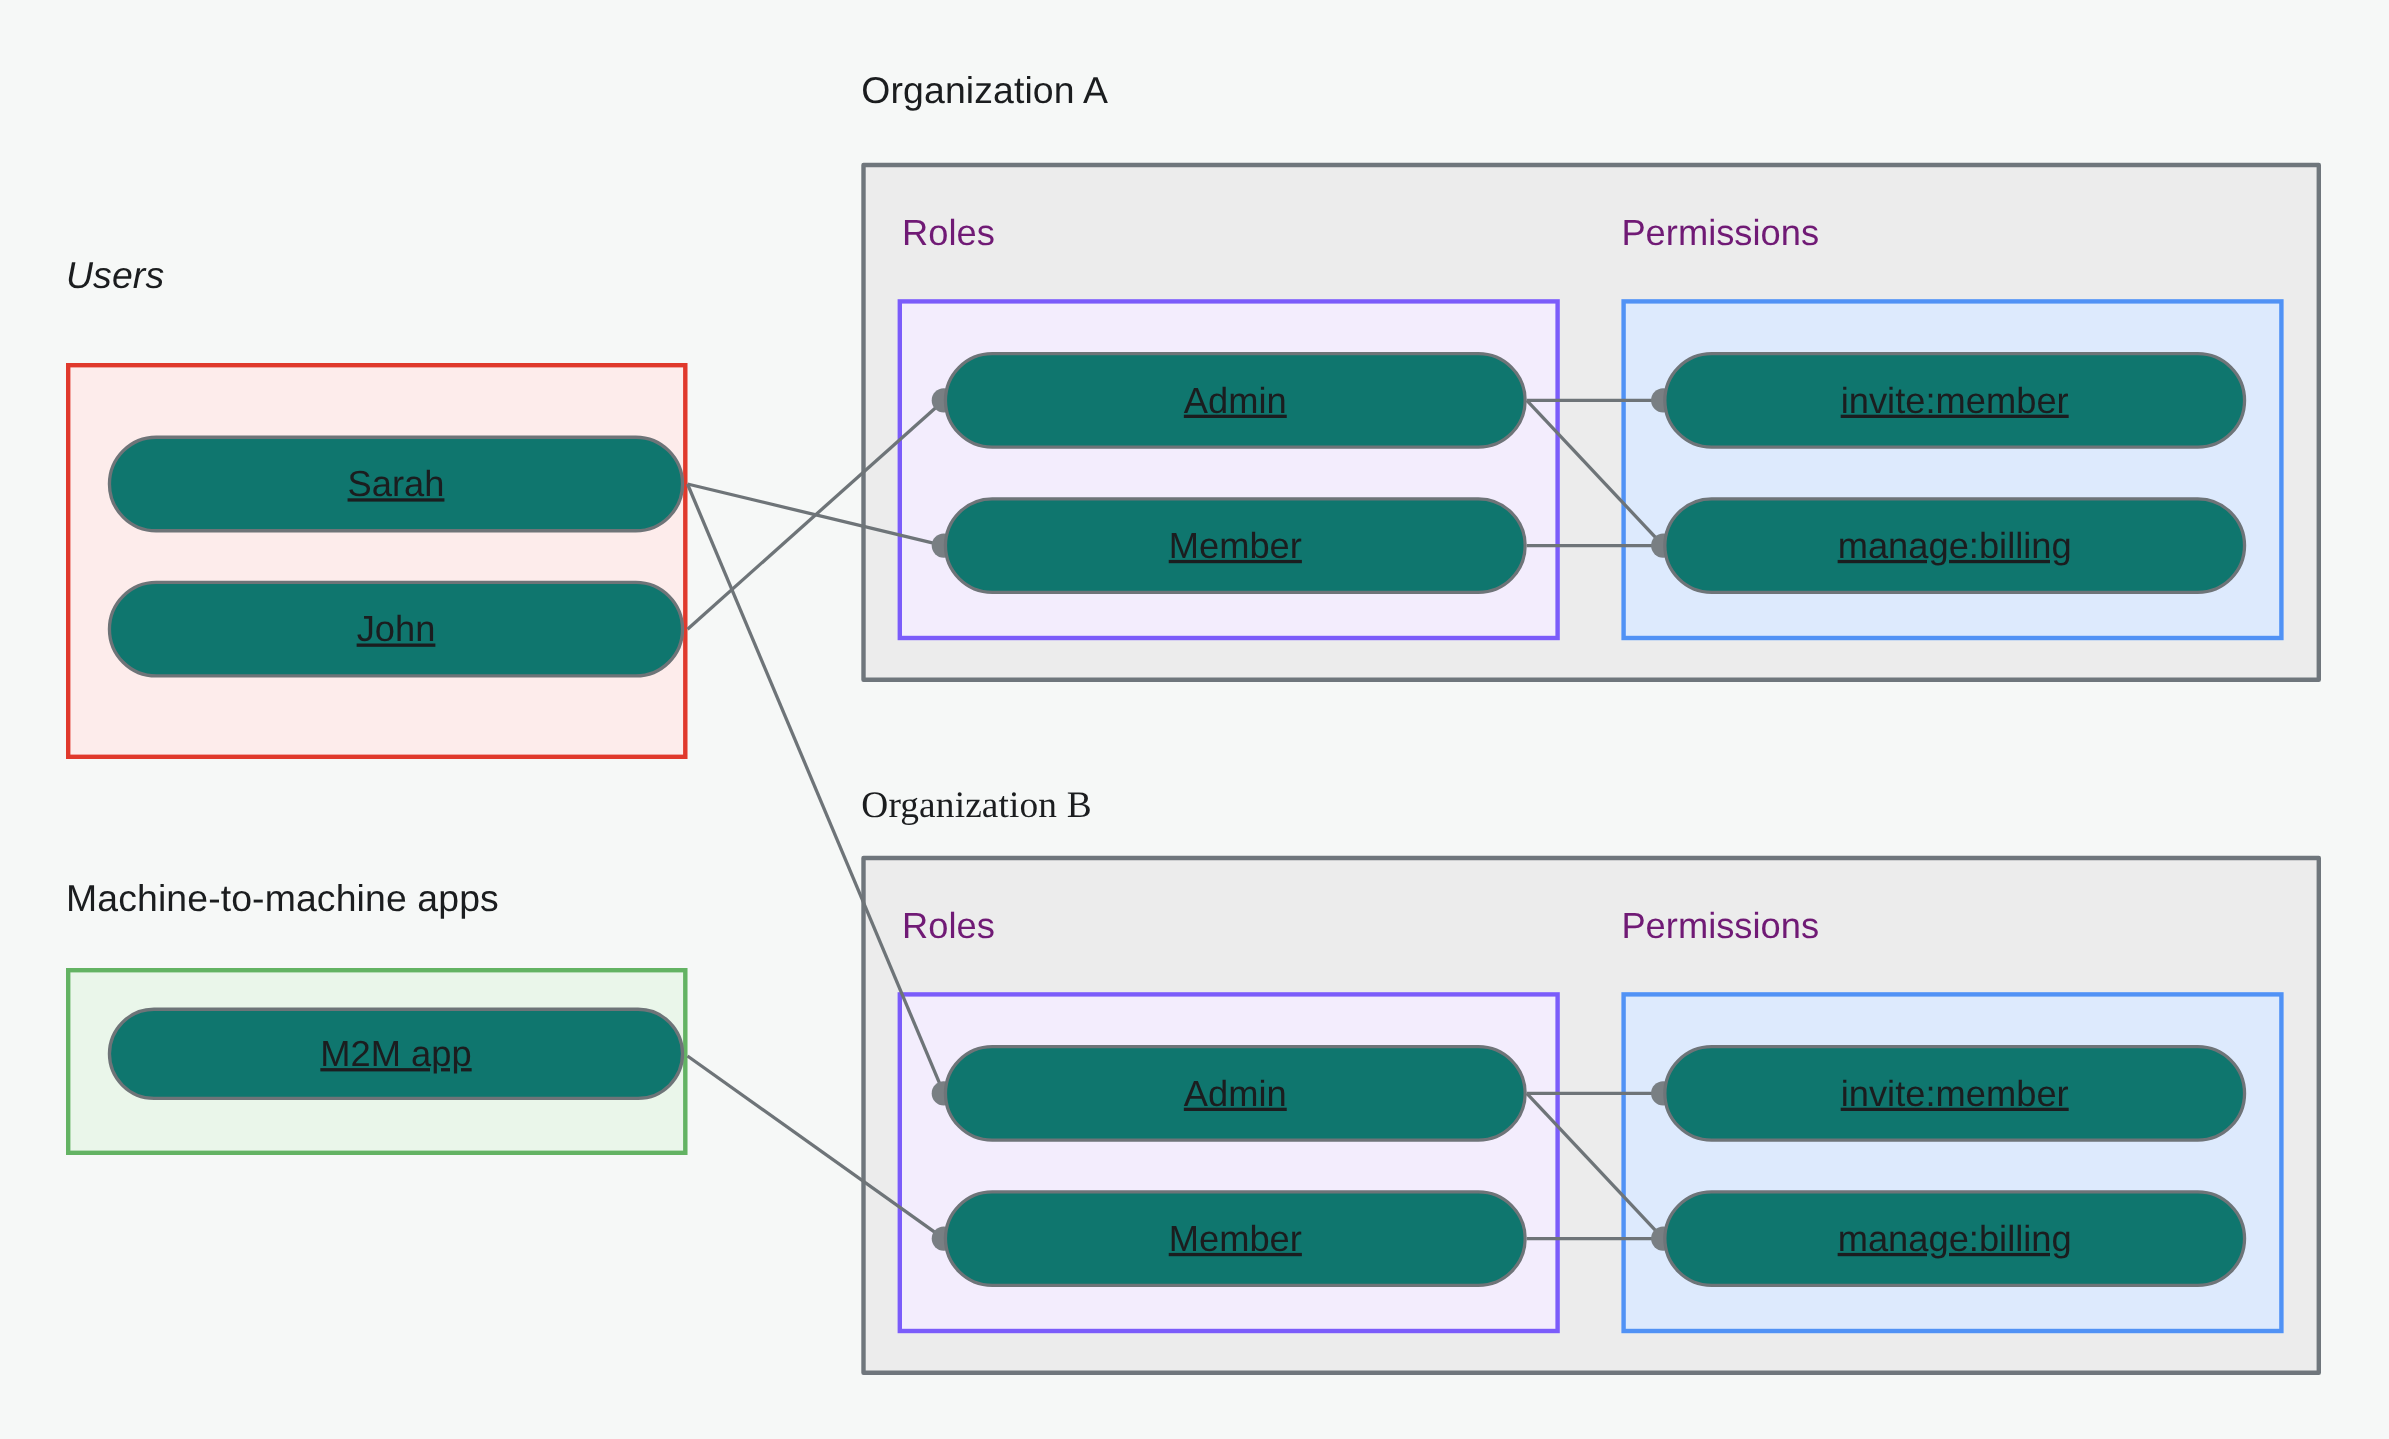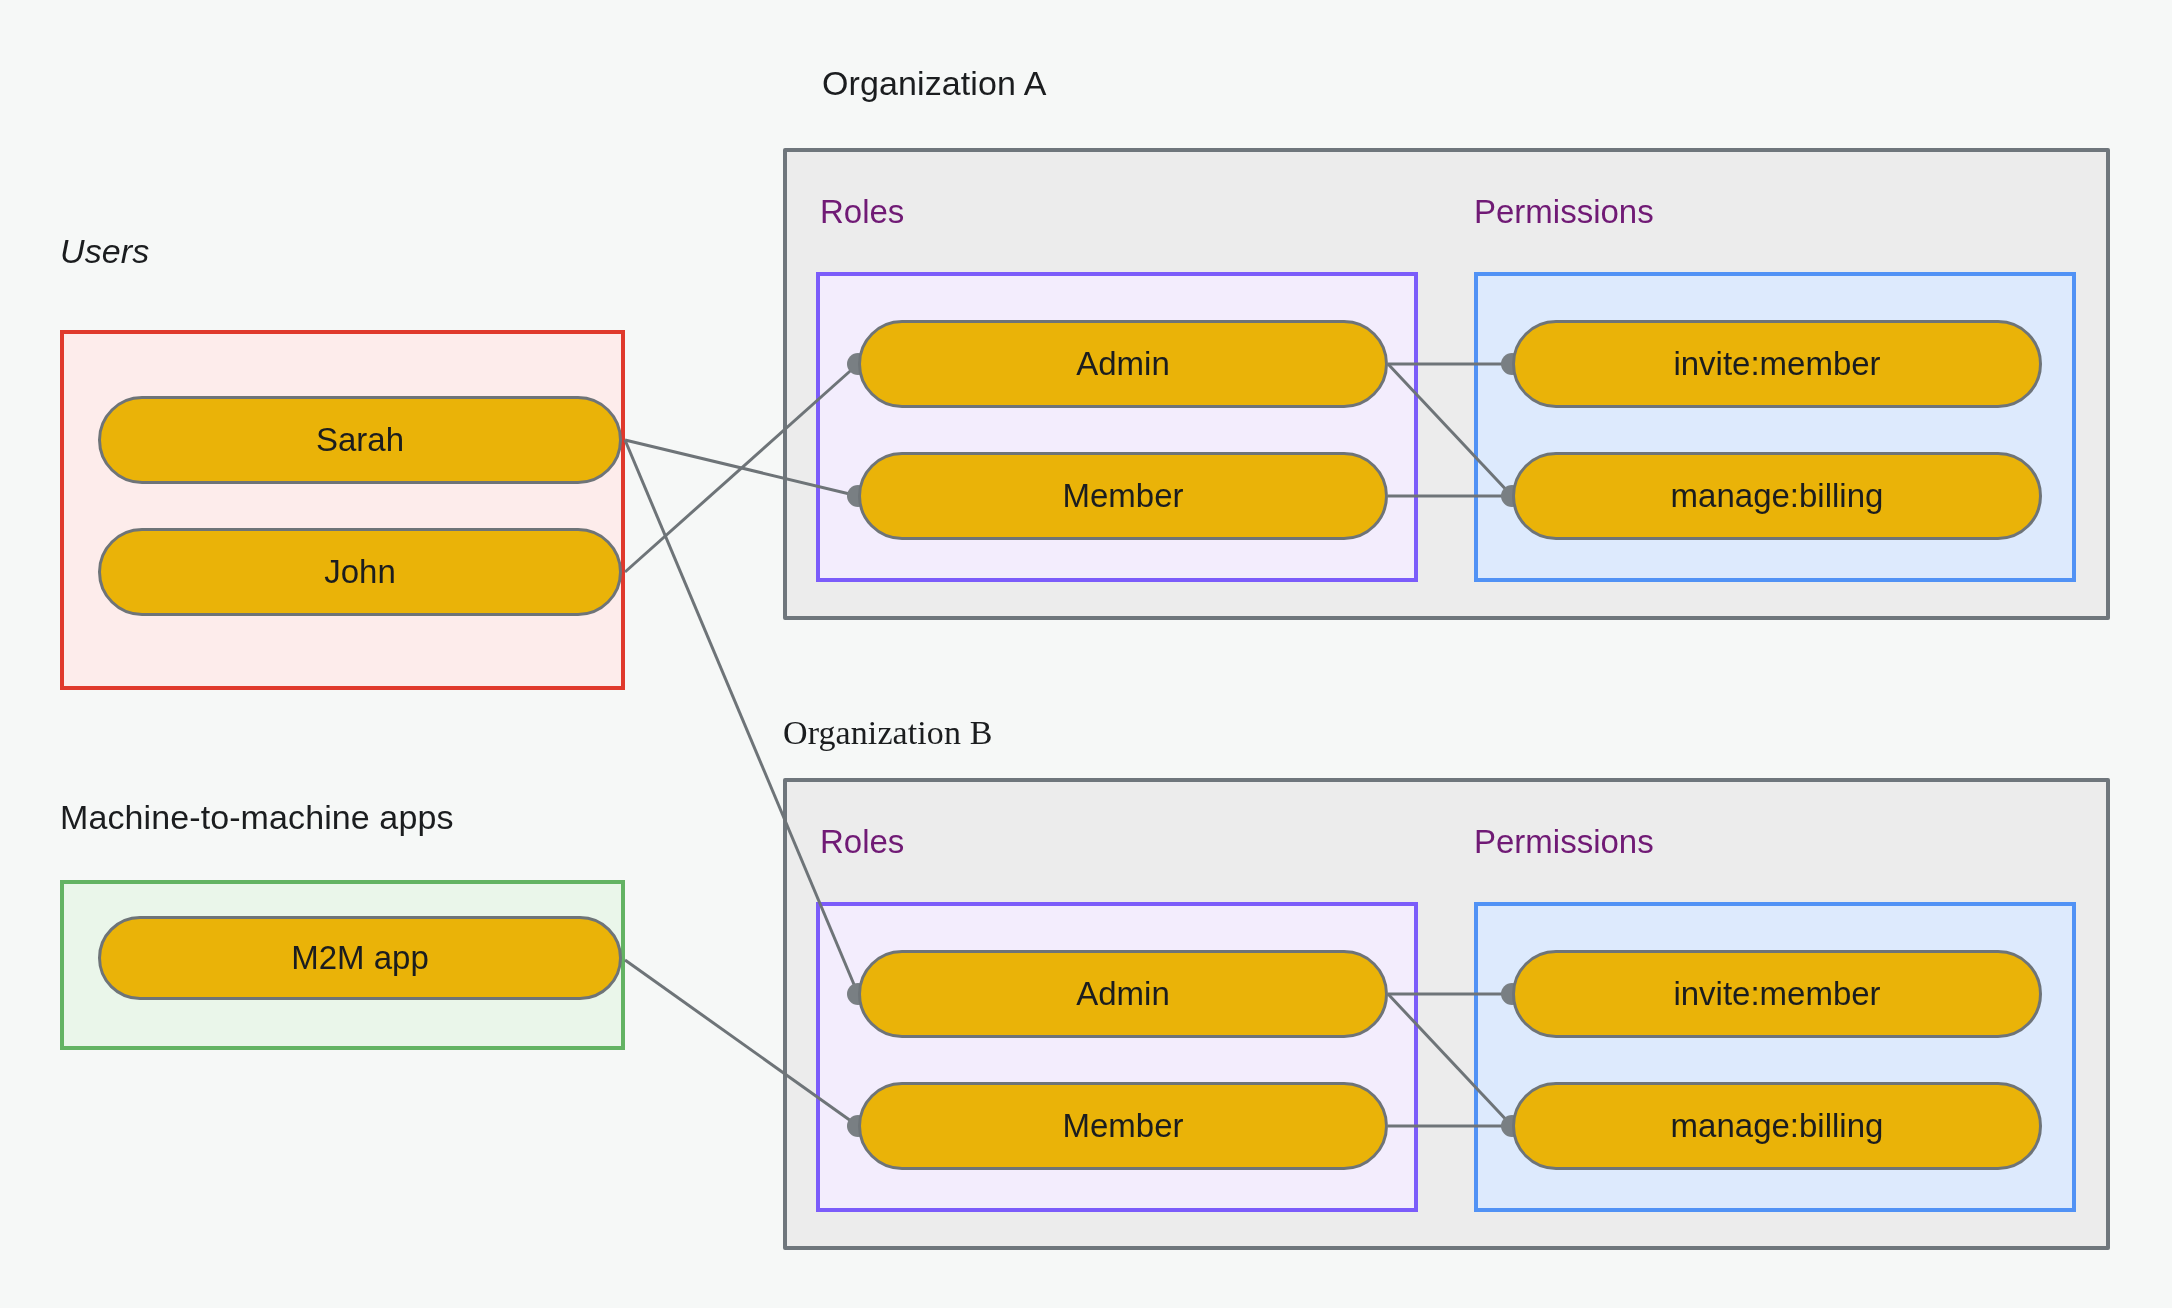--- a/index.html
+++ b/index.html
@@ -78,30 +78,31 @@
   }
   .box-perms {
     border: 4px solid #5192f5;
     background: #ddeafd;
     z-index: 3;
   }
   
   .pill {
     position: absolute;
     box-sizing: border-box;
-    background: #eab308;
+    background: #0f766e;
     border: 3px solid #6e7478;
     border-radius: 999px;
     display: flex;
     align-items: center;
     justify-content: center;
     font-size: 33px;
     color: #1b1d1f;
     z-index: 6;
     white-space: nowrap;
+    text-decoration: underline;
   }
 </style>
 </head>
 <body>
 
 <div id="canvas">
 
   <svg id="edges" viewBox="0 0 2172 1308" width="2172" height="1308">
 
     <path class="edge-line" d="M 625 440 L 858 496"></path>
@@ -141,21 +142,21 @@
   <div class="pill" style="left:98px; top:528px; width:524px; height:88px;">John</div>
 
   <div class="pill" style="left:98px; top:396px; width:524px; height:88px;">Sarah</div>
 
   <div class="group-label" style="left:60px; top:798px;text-align:center;">Machine-to-machine apps</div>
 
   <div class="box box-m2m" style="left:60px; top:880px; width:565px; height:170px;"></div>
 
   <div class="pill" style="left:98px; top:916px; width:524px; height:84px;">M2M app</div>
 
-  <div class="group-label" style="left:783px; top:64px;margin-left:39px;">Organization A</div>
+  <div class="group-label" style="left:783px; top:64px;">Organization A</div>
 
   <div class="box box-org" style="left:783px; top:148px; width:1327px; height:472px;"></div>
 
   <div class="section-label" style="left:820px; top:193px;">Roles</div>
 
   <div class="section-label" style="left:1474px; top:193px;">Permissions</div>
 
   <div class="box box-roles" style="left:816px; top:272px; width:602px; height:310px;"></div>
 
   <div class="pill" style="left:858px; top:320px; width:530px; height:88px;">Admin</div>

